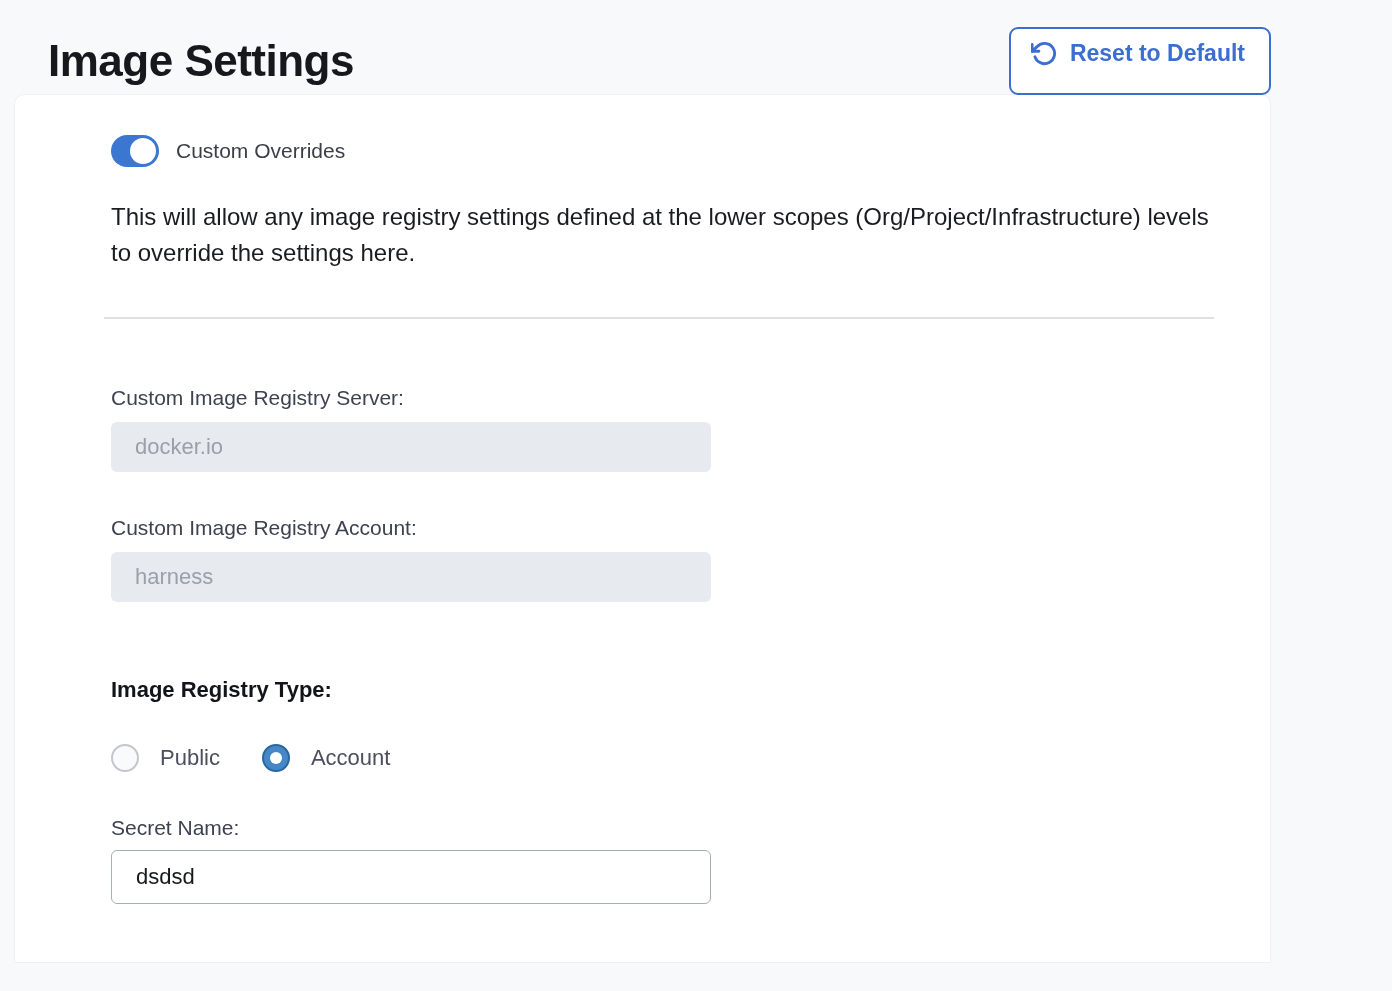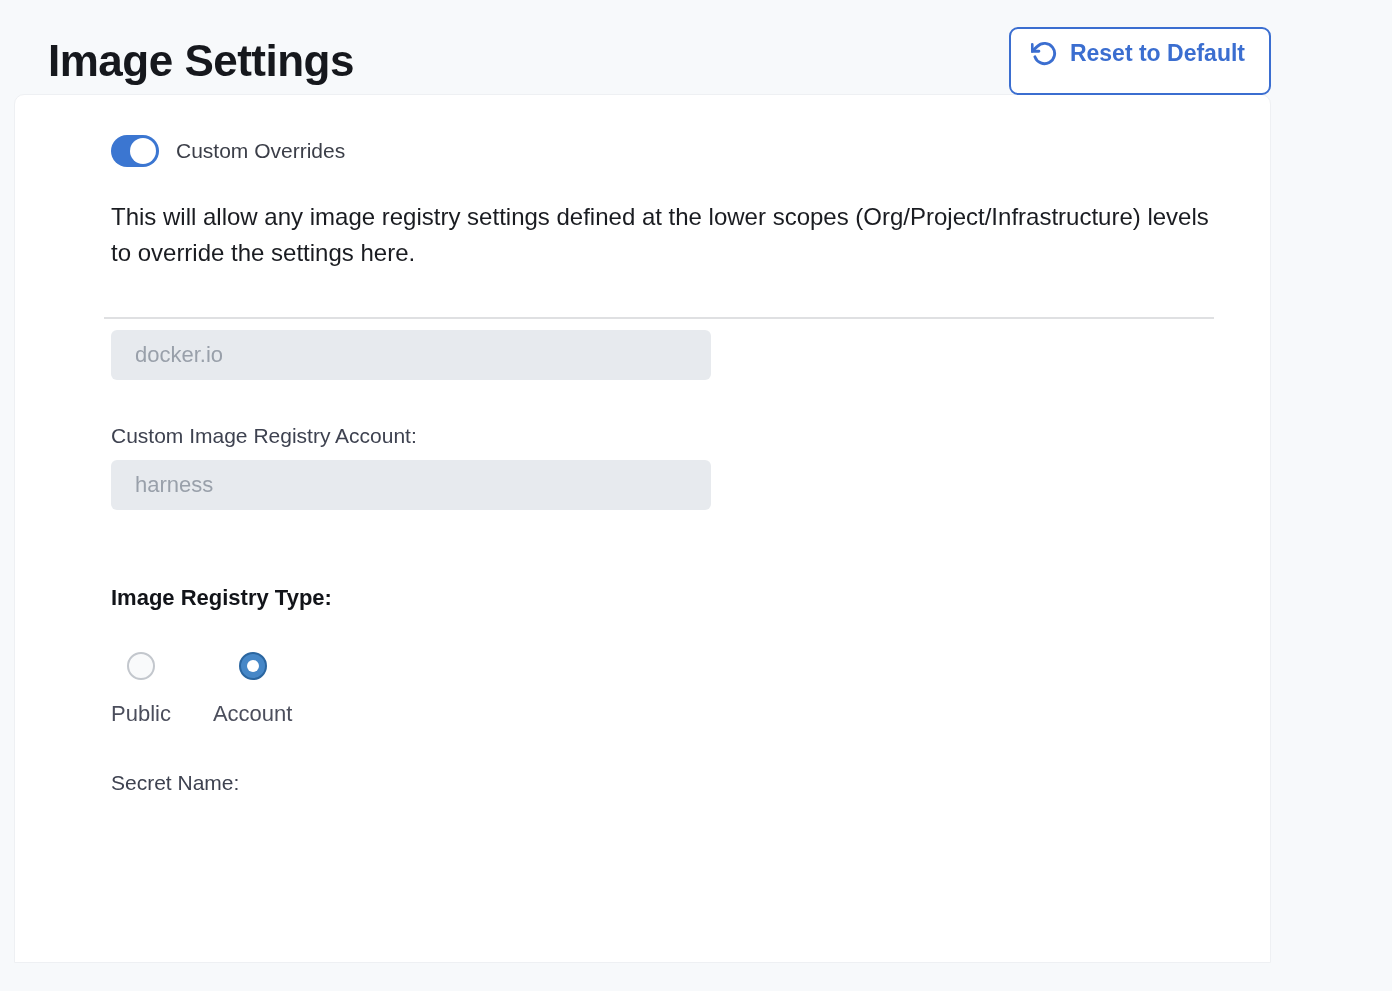--- a/index.html
+++ b/index.html
@@ -95,21 +95,21 @@
     border: 1px solid #A9ADB5;
   }
   .section-label {
     margin-top: 75px;
     font-size: 22px; font-weight: 700; color: #121419; line-height: 26px;
   }
   .radio-row {
     margin-top: 41px;
     display: flex; align-items: center; gap: 42px;
   }
-  .radio-option { display: flex; align-items: center; gap: 21px; cursor: pointer; flex-direction: column; }
+  .radio-option { display: flex; align-items: center; gap: 21px; cursor: pointer; }
   .radio-circle {
     width: 28px; height: 28px; border-radius: 50%;
     background: #F9FAFB; border: 2px solid #C3C7CD;
     position: relative; flex: 0 0 auto;
   }
   .radio-circle.selected {
     background: var(--radio-selected-fill);
     border-color: var(--radio-selected-border);
   }
   .radio-circle.selected::after {
@@ -142,33 +142,35 @@
     <div class="toggle">
       <div class="knob"></div>
     </div>
     <div class="toggle-label">Custom Overrides</div>
   </div>
 
   <div class="description">This will allow any image registry settings defined at the lower scopes (Org/Project/Infrastructure) levels to override the settings here.</div>
 
   <hr class="divider">
 
+  <div class="field-label">Custom Image Registry Server:</div>
   <input class="text-input" type="text" placeholder="docker.io" style="">
 
   <div class="field-label tight">Custom Image Registry Account:</div>
   <input class="text-input" type="text" placeholder="harness" style="">
 
   <div class="section-label">Image Registry Type:</div>
 
   <div class="radio-row">
     <div class="radio-option">
       <span class="radio-circle"></span>
       <span class="radio-label">Public</span>
     </div>
     <div class="radio-option">
       <span class="radio-circle selected"></span>
       <span class="radio-label">Account</span>
     </div>
   </div>
 
   <div class="field-label secret">Secret Name:</div>
+  <input class="text-input editable" type="text" value="dsdsd" style="">
 
 </div>
 
 </body></html>

